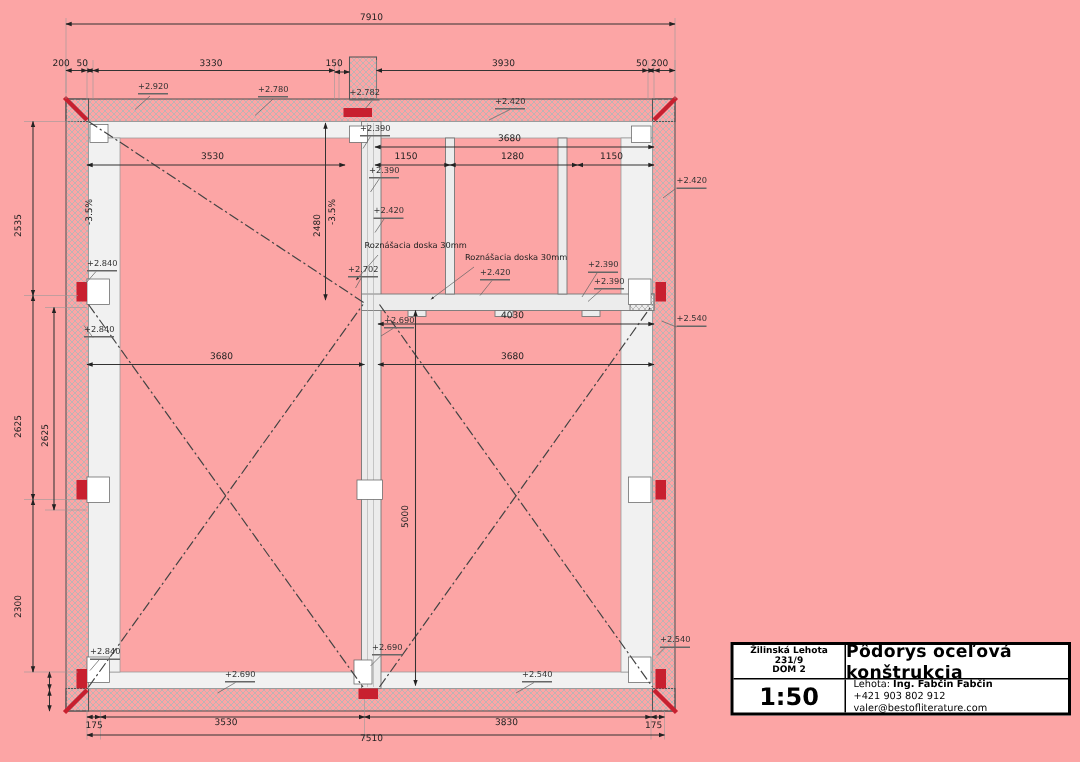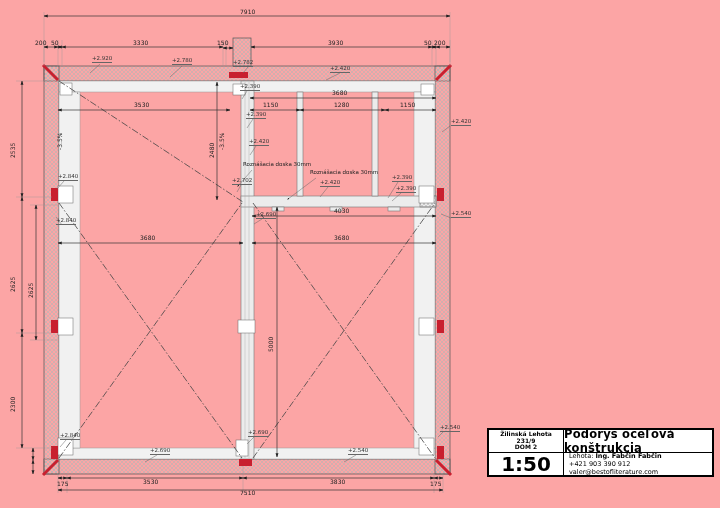--- a/index.html
+++ b/index.html
@@ -14,21 +14,21 @@
   
   #tblock{position:absolute;left:487px;top:428px;width:223px;height:45px;
           border:2px solid #000;display:flex;flex-direction:column;background:#fff;}
   .trow{display:flex;flex:1;min-height:0;}
   .trow.top{border-bottom:1.5px solid #000;}
   .tcell-l{width:74px;border-right:1.5px solid #000;display:flex;flex-direction:column;
            align-items:center;justify-content:center;}
   .tcell-r{flex:1;display:flex;align-items:center;justify-content:center;flex-direction:column;}
   .loc{font-size:6px;font-weight:bold;color:#000;line-height:1.15;text-align:center;}
   .ttl{font-size:11.5px;font-weight:bold;color:#000;letter-spacing:0.2px;}
-  .scl{font-size:20px;font-weight:bold;color:#000;}
+  .scl{font-size:16px;font-weight:bold;color:#000;}
   .prj{font-size:6.5px;color:#000;line-height:1.25;align-self:flex-start;padding-left:5px;}
   .prj b{font-weight:bold;}
 </style>
 </head>
 <body>
 
 <div id="stage">
 
 <svg width="720" height="508" viewBox="0 0 720 508">
   <defs>
@@ -263,19 +263,19 @@
     </div>
   </div>
   <div class="trow">
     <div class="tcell-l">
       <div class="scl">1:50</div>
     </div>
     <div class="tcell-r">
       <div class="prj">
         <span>Lehota:</span>
         <b>Ing. Fabčin Fabčin</b><br>
-        <span>+421 903 390 912 valer@bestofliterature.com</span>
+        <span>+421 903 802 912 valer@bestofliterature.com</span>
       </div>
     </div>
   </div>
 </div>
 
 </div>
 
 </body></html>

